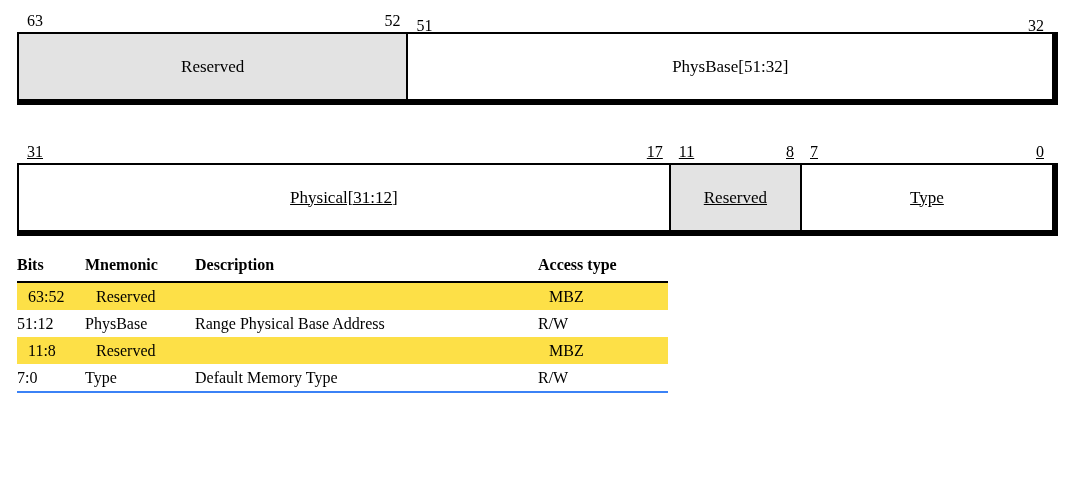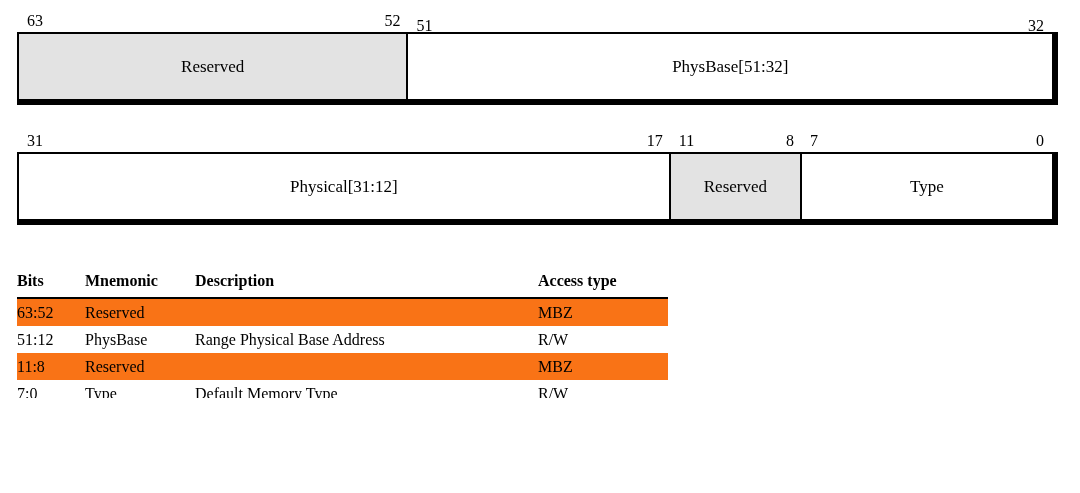--- a/index.html
+++ b/index.html
@@ -5,45 +5,45 @@
   html,body { margin:0; padding:0; background:#fff; }
   .page {
     position:relative; width:1080px; height:398px; background:#ffffff;
     font-family:"Liberation Serif", serif; color:#000; overflow:hidden;
   }
 
   
   .register-diagram { position:absolute; left:17px; top:0; width:1041px; }
   .reg-row { position:absolute; left:0; width:100%; }
   .reg-row:nth-child(1) { top:4px; }
-  .reg-row:nth-child(2) { top:124px; }
+  .reg-row:nth-child(2) { top:135px;text-decoration:underline; }
   .bit-labels { display:flex; height:26px; margin-left:2px; width:calc(100% - 8px); font-size:16px; }
   .bit-cell { box-sizing:border-box; display:flex; justify-content:space-between; align-items:flex-end; padding:0 8px; }
   .reg-box {
     display:flex; height:73px; margin-top:2px; box-sizing:border-box;
     border:2px solid #000; border-right-width:6px; border-bottom-width:6px; background:#fff;
   }
   .reg-field {
     box-sizing:border-box; border-right:2px solid #000;
     display:flex; align-items:center; justify-content:center; font-size:17px;
   }
   .reg-field:last-child { border-right:none; }
   .reg-field.shaded { background:#e3e3e3; }
 
   
   .bit-table {
-    position:absolute; left:17px; top:268px; width:651px;
-    border-collapse:collapse; font-size:16px; border-bottom:6px solid #3b82f6;
+    position:absolute; left:17px; top:252px; width:651px;
+    border-collapse:collapse; font-size:16px; border-bottom:2px solid #3b82f6;
   }
   .bit-table th {
     font-weight:bold; text-align:left; border-bottom:2px solid #000;
     padding:4px 0 7px 0; font-size:16px;
   }
   .bit-table td { padding:3px 0; height:21px; vertical-align:middle; }
-  .bit-table tr.shaded td { background:#f97316; }
+  .bit-table tr.shaded td { background:#fde047;padding-left:11px; }
 
   
   .caption {
     position:absolute; top:445px; left:0; width:100%; text-align:center;
     font-family:"Liberation Sans", sans-serif; font-weight:bold; font-size:22px; color:#0b0b0b;
   }
   .caption .gap { display:inline-block; width:24px; }
   .caption .italic-n { font-style:italic; }
 
   

